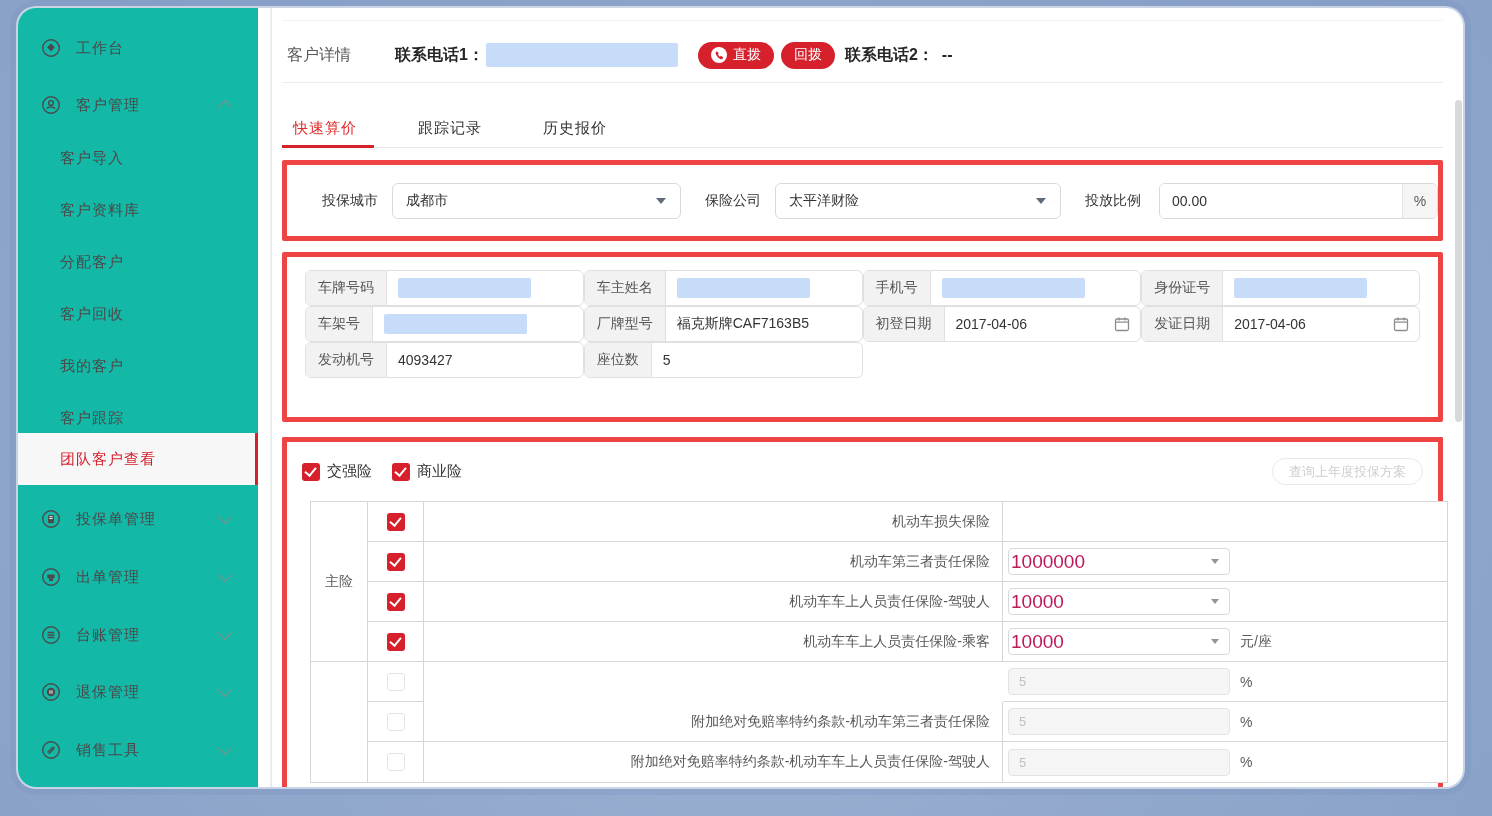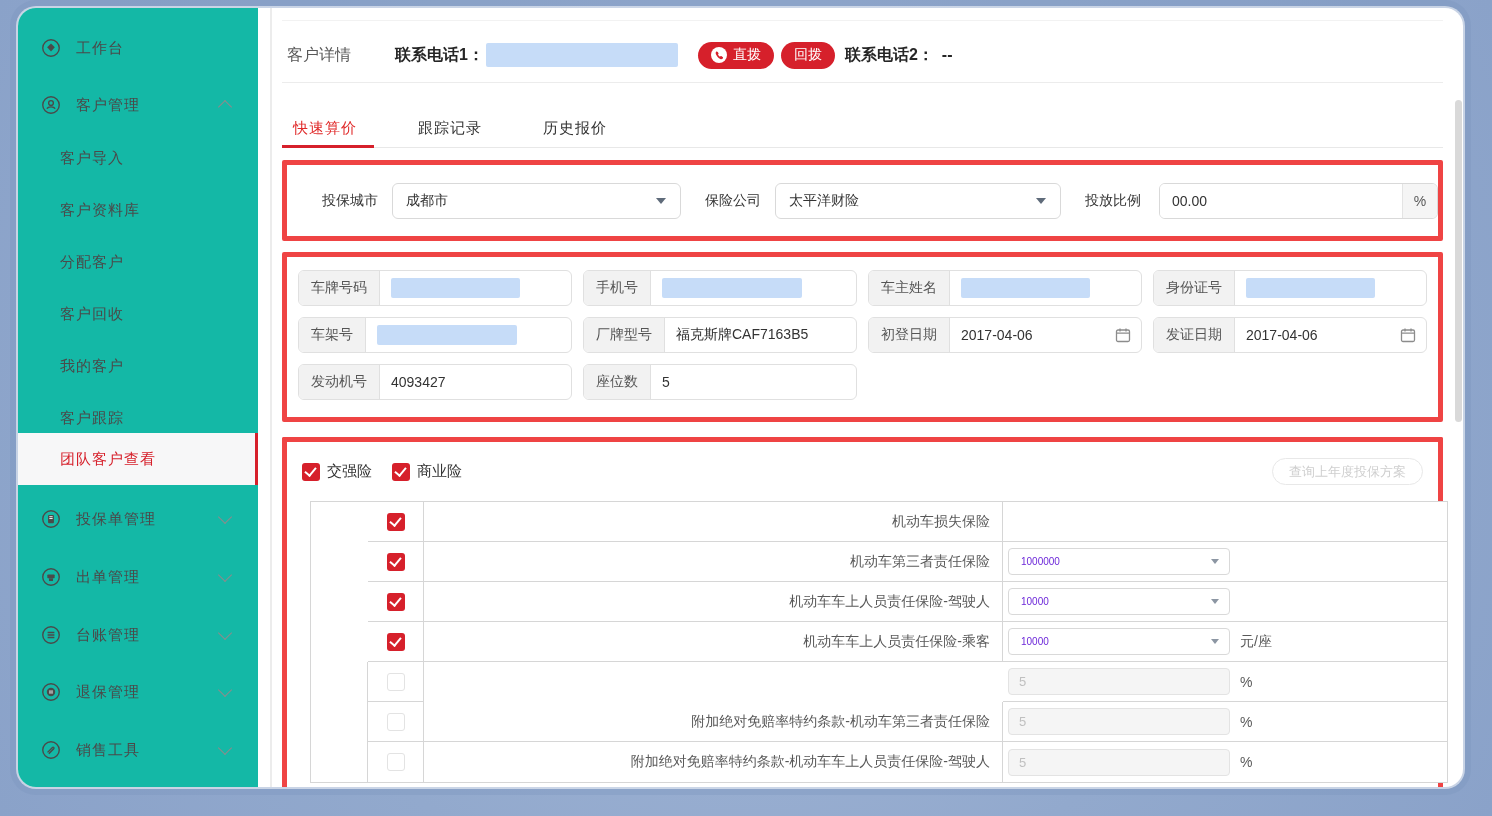--- a/index.html
+++ b/index.html
@@ -52,21 +52,21 @@
   .card1{top:152px;height:81px;display:flex;align-items:center;}
   .f-label{font-size:14px;color:#333;white-space:nowrap;}
   .sel{height:36px;border:1px solid #d9d9d9;border-radius:6px;display:flex;align-items:center;
        box-sizing:border-box;background:#fff;cursor:pointer;position:relative;}
   .sel .sel-val{font-size:14px;color:#333;margin-left:13px;}
   .caret{position:absolute;right:14px;width:0;height:0;border-left:5px solid transparent;border-right:5px solid transparent;border-top:6px solid #5f6b7a;}
   .ratio-group{height:36px;border:1px solid #d9d9d9;border-radius:6px;display:flex;box-sizing:border-box;overflow:hidden;background:#fff;}
   .ratio-group input{border:none;outline:none;flex:1;font-size:14px;color:#333;padding-left:12px;font-family:inherit;min-width:0;background:#fff;}
   .ratio-suffix{width:34px;background:#f5f5f5;border-left:1px solid #e4e4e4;display:flex;align-items:center;justify-content:center;font-size:14px;color:#595959;}
   
-  .card2{top:244px;height:170px;padding:13px 11px;display:grid;grid-template-columns:repeat(4,1fr);grid-auto-rows:36px;gap:11px;}
+  .card2{top:244px;height:170px;padding:13px 18px;display:grid;grid-template-columns:repeat(4,1fr);grid-auto-rows:36px;}
   .fld{display:flex;height:36px;border:1px solid #e0e0e0;border-radius:6px;overflow:hidden;box-sizing:border-box;background:#fff;}
   .fld .addon{background:#f2f2f2;border-right:1px solid #e0e0e0;display:flex;align-items:center;padding:0 12px;font-size:14px;color:#555;white-space:nowrap;}
   .fld .val{flex:1;display:flex;align-items:center;padding-left:11px;padding-right:10px;font-size:14px;color:#333;min-width:0;}
   .fld .redact{height:20px;background:#c6dcf8;border-radius:2px;width:76%;}
   .fld .spacer{flex:1;}
   .cal{width:16px;height:16px;flex:0 0 auto;}
   
   .card3{top:429px;height:420px;padding:16px 15px 0 15px;border-bottom:none;border-bottom-left-radius:0;border-bottom-right-radius:0;}
   .cb-row{display:flex;align-items:center;height:27px;position:relative;}
   .cb{width:18px;height:18px;border-radius:3px;box-sizing:border-box;flex:0 0 auto;position:relative;cursor:pointer;}
@@ -80,21 +80,21 @@
   .tbl{margin-top:16px;margin-left:8px;width:1138px;border:1px solid #d6d6d6;display:grid;
        grid-template-columns:57px 56px 579px 1fr;box-sizing:border-box;background:#fff;}
   .tcell{border-right:1px solid #d6d6d6;border-bottom:1px solid #d6d6d6;display:flex;align-items:center;box-sizing:border-box;height:40px;}
   .tcell.last-col{border-right:none;}
   .gcell{border-right:1px solid #d6d6d6;display:flex;align-items:center;justify-content:center;
          font-size:14px;color:#595959;border-bottom:1px solid #d6d6d6;box-sizing:border-box;}
   .tcell.cbcell{justify-content:center;}
   .tcell.namecell{justify-content:flex-end;padding-right:12px;font-size:14px;color:#595959;}
   .tcell.valcell{padding-left:5px;}
   .tbl-sel{width:222px;height:27px;border:1px solid #d9d9d9;border-radius:4px;display:flex;align-items:center;position:relative;box-sizing:border-box;background:#fff;cursor:pointer;}
-  .tbl-sel .sel-val{font-size:10px;color:#6d28d9;margin-left:12px;}
+  .tbl-sel .sel-val{font-size:19px;color:#be185d;margin-left:2px;}
   .tbl-sel .caret{right:10px;border-left-width:4px;border-right-width:4px;border-top-width:5px;border-top-color:#8c96a3;}
   .tbl-input{width:222px;height:27px;border:1px solid #e3e3e3;border-radius:4px;background:#f5f5f5;color:#c0c0c0;
              font-size:13px;padding-left:10px;box-sizing:border-box;font-family:inherit;}
   .unit{font-size:14px;color:#595959;margin-left:10px;}
   
   .scroll-thumb{position:absolute;left:1437px;top:92px;width:7px;height:322px;border-radius:4px;background:#d9d9d9;}
 </style>
 </head>
 <body>
 
@@ -248,27 +248,27 @@
     </div>
 
     <div class="card card2" id="vehicleCard">
         <div class="fld">
           <span class="addon">车牌号码</span>
           <span class="val">
             <span class="redact"></span>
           </span>
         </div>
         <div class="fld">
+          <span class="addon">车主姓名</span>
+          <span class="val">
+            <span class="redact"></span>
+          </span>
+        </div>
+        <div class="fld">
           <span class="addon">手机号</span>
-          <span class="val">
-            <span class="redact"></span>
-          </span>
-        </div>
-        <div class="fld">
-          <span class="addon">车主姓名</span>
           <span class="val">
             <span class="redact"></span>
           </span>
         </div>
         <div class="fld">
           <span class="addon">身份证号</span>
           <span class="val">
             <span class="redact"></span>
           </span>
         </div>
@@ -324,20 +324,21 @@
 
     <div class="card card3">
       <div class="cb-row">
         <span class="cb checked"></span>
         <span class="cb-label">交强险</span>
         <span class="cb checked"></span>
         <span class="cb-label">商业险</span>
         <button class="ghost-btn">查询上年度投保方案</button>
       </div>
       <div class="tbl" id="insuranceTable">
+          <div class="gcell" style="grid-area: 1 / 1 / 5;">主险</div>
           <div class="gcell" style="grid-area: 5 / 1 / 8; border-bottom: none;"></div>
           <div class="tcell cbcell" style="grid-area: 1 / 2;">
             <span class="cb checked"></span>
           </div>
           <div class="tcell namecell" style="grid-area: 1 / 3;">机动车损失保险</div>
           <div class="tcell valcell last-col" style="grid-area: 1 / 4;"></div>
           <div class="tcell cbcell" style="grid-area: 2 / 2;">
             <span class="cb checked"></span>
           </div>
           <div class="tcell namecell" style="grid-area: 2 / 3;">机动车第三者责任保险</div>

